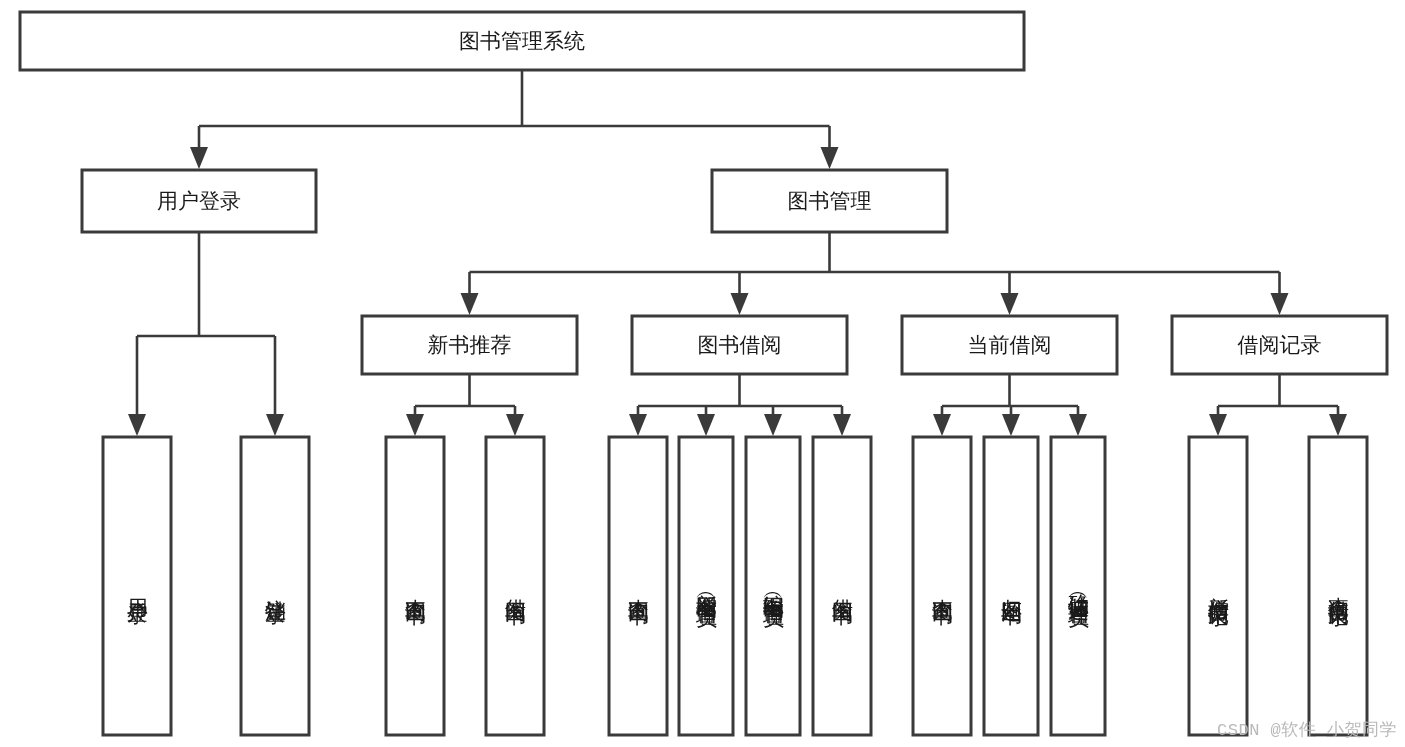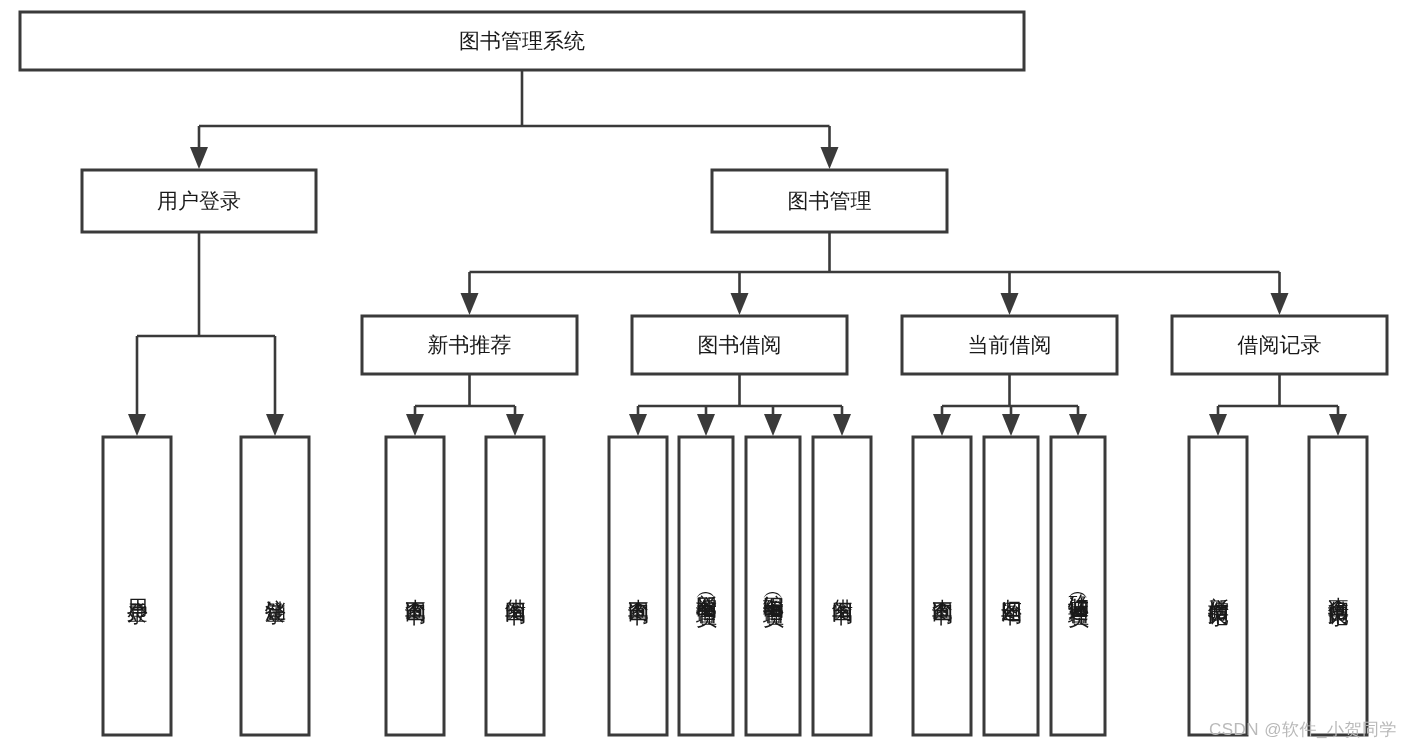--- a/index.html
+++ b/index.html
@@ -60,21 +60,21 @@
     letter-spacing: 2px;
     color: #1a1a1a;
     white-space: nowrap;
     text-align: center;
     pointer-events: none;
   }
   .watermark {
     position: absolute;
     right: 8px;
     bottom: 6px;
-    font-family: Liberation Sans, sans-serif;
+    font-family: Liberation Mono, monospace;
     font-size: 17px;
     color: #b9b9b9;
     white-space: nowrap;
     letter-spacing: 0.5px;
   }
 </style>
 </head>
 <body>
 
 <div id="diagram-root">

